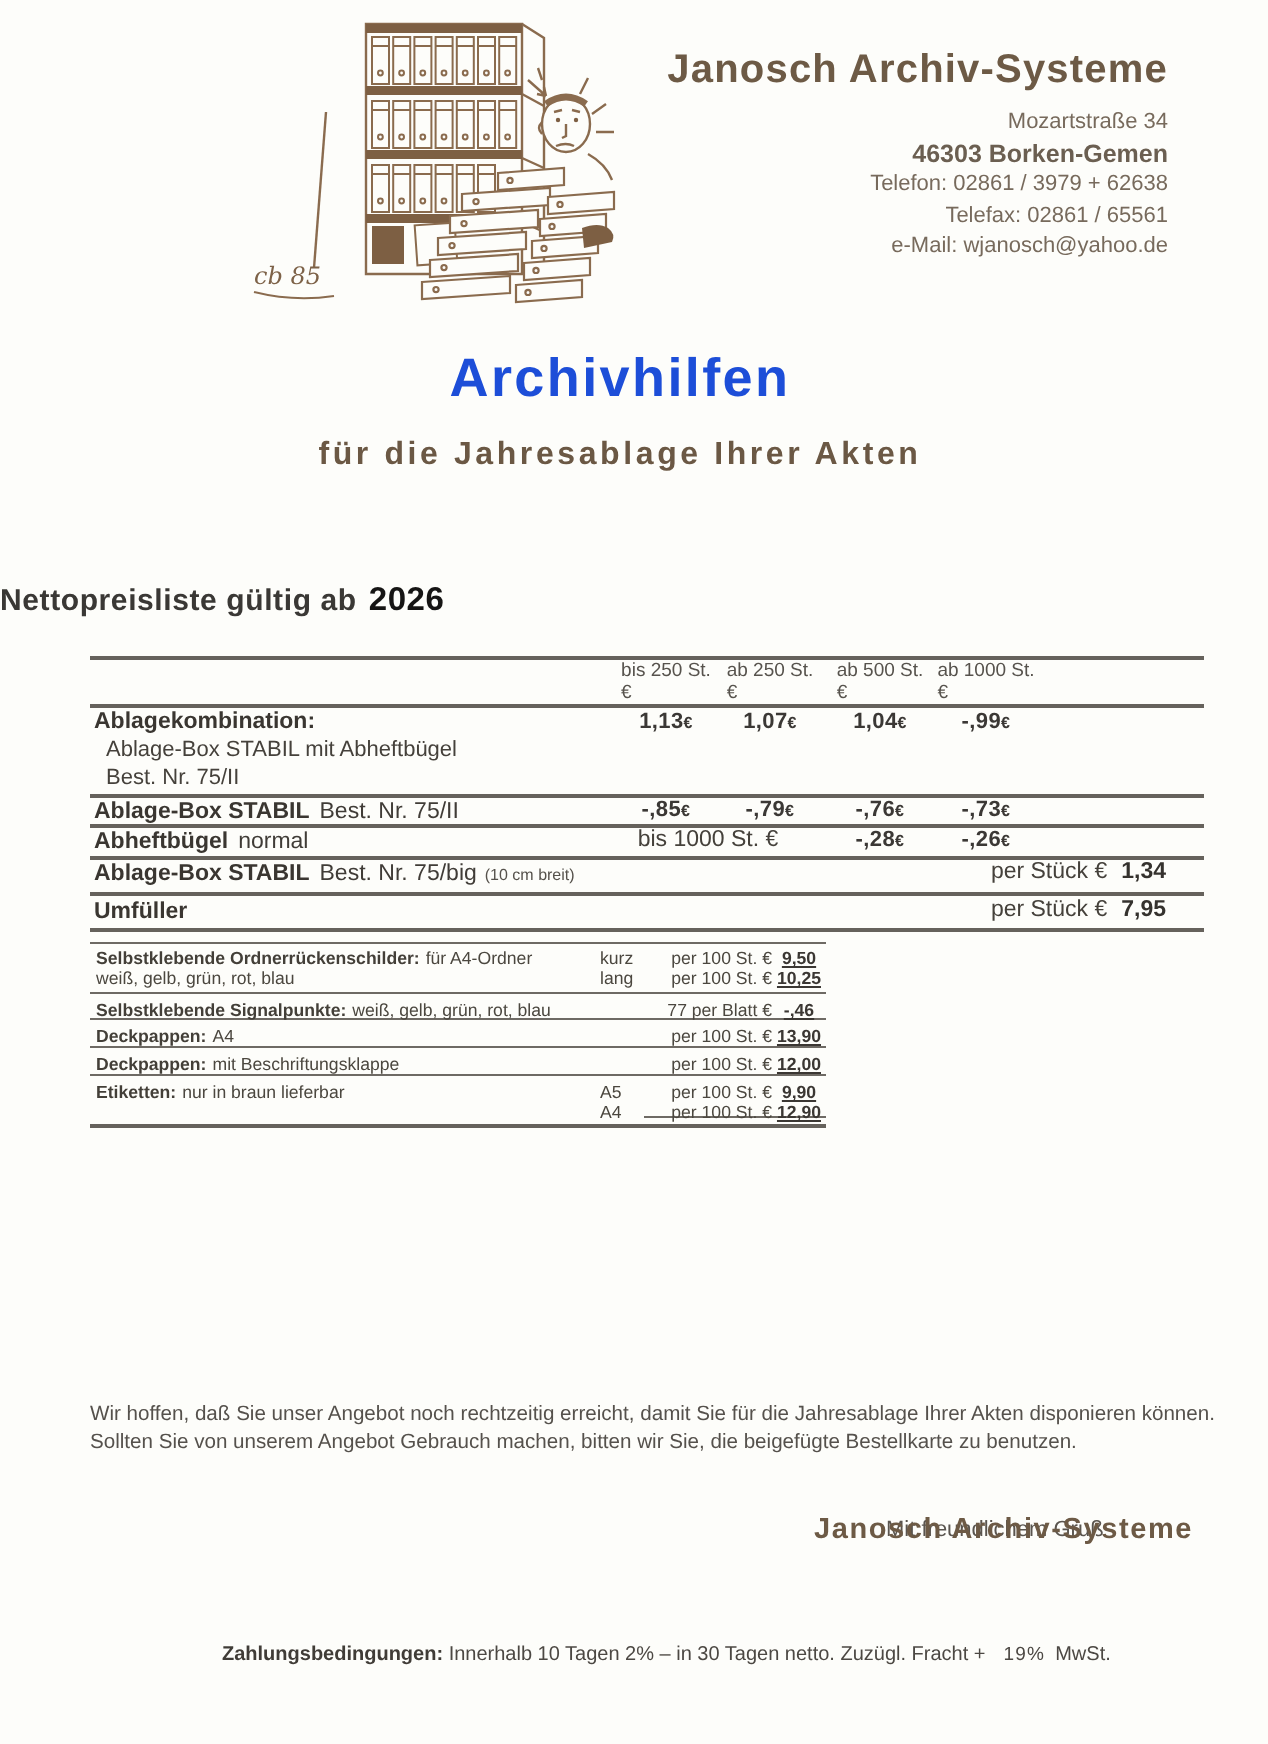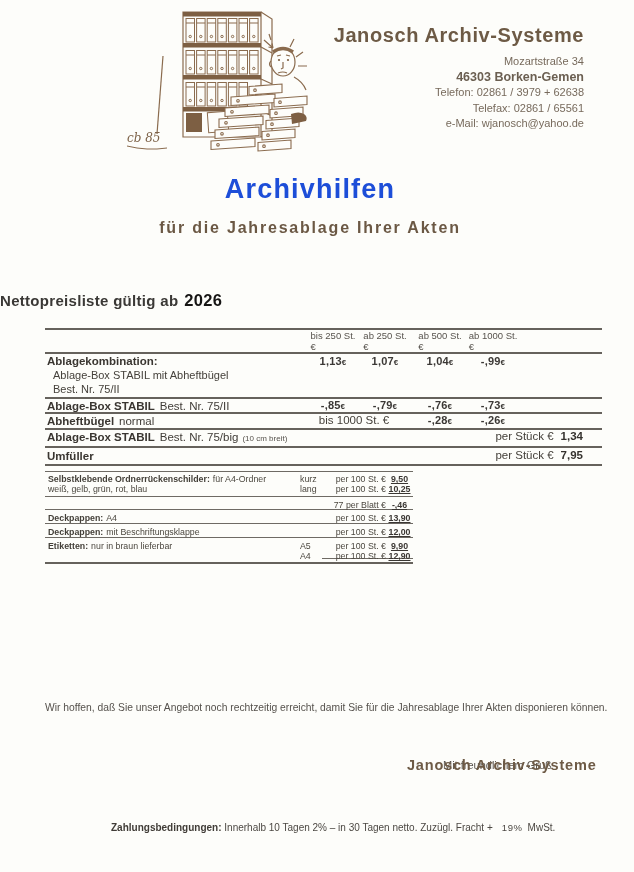--- a/index.html
+++ b/index.html
@@ -222,35 +222,37 @@
   <div class="hline thin" style="top:558px;left:322px;width:91px"></div>
   <div class="hline" style="top:562px;left:45px;width:368px"></div>
 
   <div class="slabel" style="top:474px"><b>Selbstklebende Ordnerrückenschilder:</b><span class="lr">für A4-Ordner</span></div>
   <div class="slabel" style="top:484px">weiß, gelb, grün, rot, blau</div>
   <div class="svar" style="top:474px">kurz</div>
   <div class="svar" style="top:484px">lang</div>
   <div class="sunit" style="top:474px"><span>per 100 St. €</span><span class="pv">9,50</span></div>
   <div class="sunit" style="top:484px"><span>per 100 St. €</span><span class="pv">10,25</span></div>
 
+  <div class="slabel" style="top:500px"><b>Selbstklebende Signalpunkte:</b><span class="lr">weiß, gelb, grün, rot, blau</span></div>
   <div class="sunit" style="top:500px"><span>77 per Blatt €</span><span class="pv">-,46</span></div>
 
   <div class="slabel" style="top:513px"><b>Deckpappen:</b><span class="lr">A4</span></div>
   <div class="sunit" style="top:513px"><span>per 100 St. €</span><span class="pv">13,90</span></div>
 
   <div class="slabel" style="top:527px"><b>Deckpappen:</b><span class="lr">mit Beschriftungsklappe</span></div>
   <div class="sunit" style="top:527px"><span>per 100 St. €</span><span class="pv">12,00</span></div>
 
   <div class="slabel" style="top:541px"><b>Etiketten:</b><span class="lr">nur in braun lieferbar</span></div>
   <div class="svar" style="top:541px">A5</div>
   <div class="svar" style="top:551px">A4</div>
   <div class="sunit" style="top:541px"><span>per 100 St. €</span><span class="pv">9,90</span></div>
   <div class="sunit" style="top:551px"><span>per 100 St. €</span><span class="pv">12,90</span></div>
 
   <div class="abs para nowrap" style="top:702px">Wir hoffen, daß Sie unser Angebot noch rechtzeitig erreicht, damit Sie für die Jahresablage Ihrer Akten disponieren können.</div>
+  <div class="abs para nowrap" style="top:716px">Sollten Sie von unserem Angebot Gebrauch machen, bitten wir Sie, die beigefügte Bestellkarte zu benutzen.</div>
   <div class="abs closing nowrap">Mit freundlichem Gruß</div>
   <div class="abs signature nowrap">Janosch Archiv-Systeme</div>
 
   <div class="abs terms nowrap">
     <b>Zahlungsbedingungen:</b><span> Innerhalb 10 Tagen 2% – in 30 Tagen netto. Zuzügl. Fracht +</span><span class="vat">19%</span><span>MwSt.</span>
   </div>
 
 </div>
 
 </body></html>

